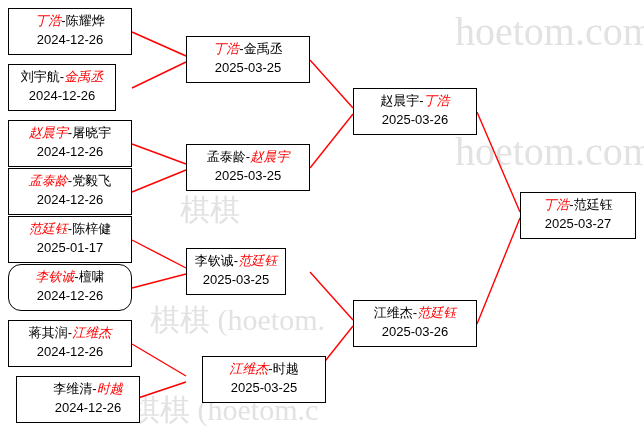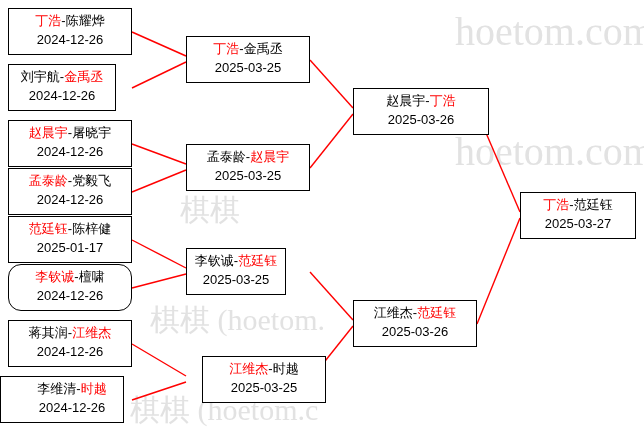--- a/index.html
+++ b/index.html
@@ -31,21 +31,21 @@
     background: #ffffff;
     text-align: center;
     font-size: 13px;
     line-height: 1.45;
     color: #000000;
     padding: 3px 4px 4px 4px;
     white-space: nowrap;
   }
   .node .players { letter-spacing: 0px; }
   .node .date { font-size: 13px; }
-  .red { color: #ff0000; }
+  .red { color: #ff0000; font-style: italic; }
   .blk { color: #000000; }
   .sep { color: #000000; }
 </style>
 </head>
 <body>
 
 <div id="watermark-layer">
     <div class="wm big" style="left: 455px; top: 8px;">hoetom.com)</div>
     <div class="wm big" style="left: 455px; top: 128px;">hoetom.com)</div>
     <div class="wm mid" style="left: 150px; top: 300px;">棋棋 (hoetom.</div>
@@ -100,41 +100,41 @@
       <div class="date">2025-01-17</div>
     </div>
     <div class="node" style="left: 8px; top: 264px; width: 124px; border-radius: 13px;">
       <div class="players"><span class="red">李钦诚</span><span class="sep">-</span><span class="blk">檀啸</span></div>
       <div class="date">2024-12-26</div>
     </div>
     <div class="node" style="left: 8px; top: 320px; width: 124px;">
       <div class="players"><span class="blk">蒋其润</span><span class="sep">-</span><span class="red">江维杰</span></div>
       <div class="date">2024-12-26</div>
     </div>
-    <div class="node" style="left: 0; top: 376px; width: 124px; padding-left: 24px;">
+    <div class="node" style="left: 16px; top: 376px; width: 124px; padding-left: 24px;">
       <div class="players"><span class="blk">李维清</span><span class="sep">-</span><span class="red">时越</span></div>
       <div class="date">2024-12-26</div>
     </div>
     <div class="node" style="left: 186px; top: 36px; width: 124px;">
       <div class="players"><span class="red">丁浩</span><span class="sep">-</span><span class="blk">金禹丞</span></div>
       <div class="date">2025-03-25</div>
     </div>
     <div class="node" style="left: 186px; top: 144px; width: 124px;">
       <div class="players"><span class="blk">孟泰龄</span><span class="sep">-</span><span class="red">赵晨宇</span></div>
       <div class="date">2025-03-25</div>
     </div>
     <div class="node" style="left: 186px; top: 248px; width: 100px;">
       <div class="players"><span class="blk">李钦诚</span><span class="sep">-</span><span class="red">范廷钰</span></div>
       <div class="date">2025-03-25</div>
     </div>
     <div class="node" style="left: 186px; top: 356px; width: 124px; margin-left: 16px;">
       <div class="players"><span class="red">江维杰</span><span class="sep">-</span><span class="blk">时越</span></div>
       <div class="date">2025-03-25</div>
     </div>
-    <div class="node" style="left: 353px; top: 88px; width: 136px;">
+    <div class="node" style="left: 353px; top: 88px; width: 124px;">
       <div class="players"><span class="blk">赵晨宇</span><span class="sep">-</span><span class="red">丁浩</span></div>
       <div class="date">2025-03-26</div>
     </div>
     <div class="node" style="left: 353px; top: 300px; width: 124px;">
       <div class="players"><span class="blk">江维杰</span><span class="sep">-</span><span class="red">范廷钰</span></div>
       <div class="date">2025-03-26</div>
     </div>
     <div class="node" style="left: 520px; top: 192px; width: 116px;">
       <div class="players"><span class="red">丁浩</span><span class="sep">-</span><span class="blk">范廷钰</span></div>
       <div class="date">2025-03-27</div>

